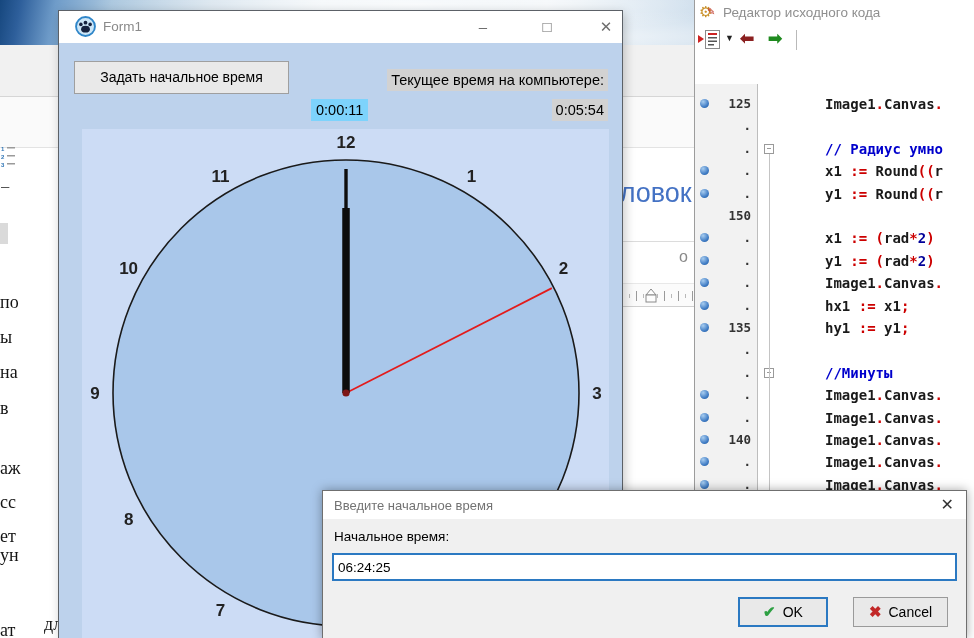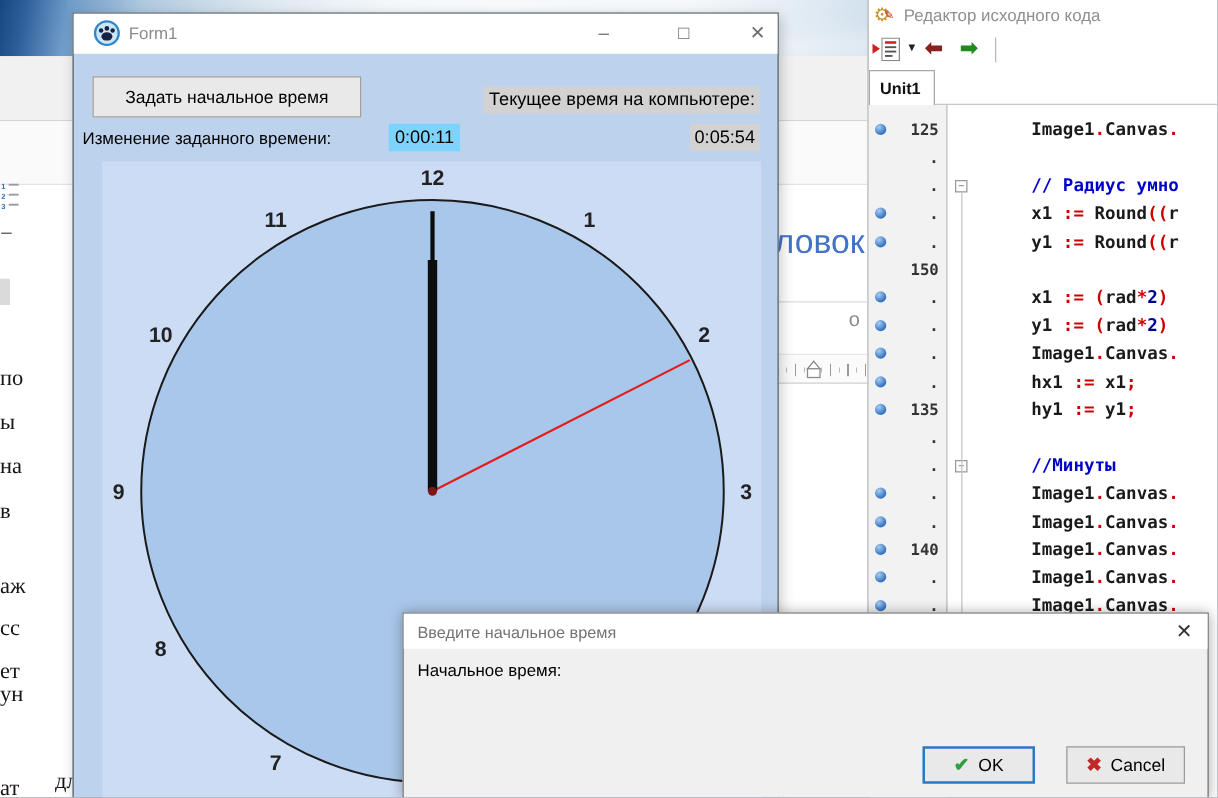--- a/index.html
+++ b/index.html
@@ -164,23 +164,20 @@
           <rect x="3" y="7" width="9" height="1.5" fill="#555"></rect>
           <rect x="3" y="10.5" width="9" height="1.5" fill="#555"></rect>
           <rect x="3" y="14" width="6" height="1.5" fill="#555"></rect>
         </svg>
       </span>
       <span class="caret">▼</span>
       <span class="arrow back">⬅</span>
       <span class="arrow fwd">➡</span>
       <span class="sep"></span>
     </div>
-    <div class="e-tabs">
-      <div class="e-tab">Unit1</div>
-    </div>
     <div class="e-code">
       <div class="gutter" id="gutter">
           <div class="gutter-row" style="top: 9px;">
             <span class="sphere"></span>
             <span class="glabel">125</span>
           </div>
           <div class="gutter-row" style="top: 31.4px;">
             <span class="glabel">.</span>
           </div>
           <div class="gutter-row" style="top: 53.8px;">
@@ -281,21 +278,20 @@
         <circle cx="10" cy="6.4" r="1.8" fill="#16223f"></circle>
         <circle cx="14.4" cy="8" r="1.7" fill="#16223f"></circle>
       </svg>
       <span class="title-txt">Form1</span>
       <span class="winbtn btn-min">–</span>
       <span class="winbtn btn-max">□</span>
       <span class="winbtn btn-close">✕</span>
     </div>
     <div class="set-btn">Задать начальное время</div>
     <div class="lbl-gray cur-lbl">Текущее время на компьютере:</div>
-    <div class="elapsed-lbl">Изменение заданного времени:</div>
     <div class="elapsed-val">0:00:11</div>
     <div class="lbl-gray cur-val">0:05:54</div>
     <div class="imgpanel" id="clock-panel"><svg width="527" height="511">
           <circle cx="264" cy="264" r="233" fill="#a9c7ea" stroke="#1a1a1a" stroke-width="1.6"></circle>
           <text x="389.5" y="52.627623650105875" text-anchor="middle" font-family="&quot;Liberation Sans&quot;,sans-serif" font-size="17" font-weight="600" fill="#222">1</text>
           <text x="481.3723763498941" y="144.49999999999997" text-anchor="middle" font-family="&quot;Liberation Sans&quot;,sans-serif" font-size="17" font-weight="600" fill="#222">2</text>
           <text x="515" y="270" text-anchor="middle" font-family="&quot;Liberation Sans&quot;,sans-serif" font-size="17" font-weight="600" fill="#222">3</text>
           <text x="481.3723763498941" y="395.49999999999994" text-anchor="middle" font-family="&quot;Liberation Sans&quot;,sans-serif" font-size="17" font-weight="600" fill="#222">4</text>
           <text x="389.5" y="487.3723763498941" text-anchor="middle" font-family="&quot;Liberation Sans&quot;,sans-serif" font-size="17" font-weight="600" fill="#222">5</text>
           <text x="264.00000000000006" y="521" text-anchor="middle" font-family="&quot;Liberation Sans&quot;,sans-serif" font-size="17" font-weight="600" fill="#222">6</text>
@@ -311,20 +307,21 @@
           <circle cx="264" cy="264" r="3.6" fill="#7d1616"></circle>
         </svg></div>
   </div>
 
   <div class="dialog">
     <div class="d-title">
       <span class="d-title-txt">Введите начальное время</span>
       <span class="d-close">✕</span>
     </div>
     <div class="d-label">Начальное время:</div>
+    <input class="d-input" value="06:24:25" style="">
     <div class="d-btn d-ok">
       <span class="ok-ico">✔</span>
       <span>OK</span>
     </div>
     <div class="d-btn d-cancel">
       <span class="cancel-ico">✖</span>
       <span>Cancel</span>
     </div>
   </div>
 

